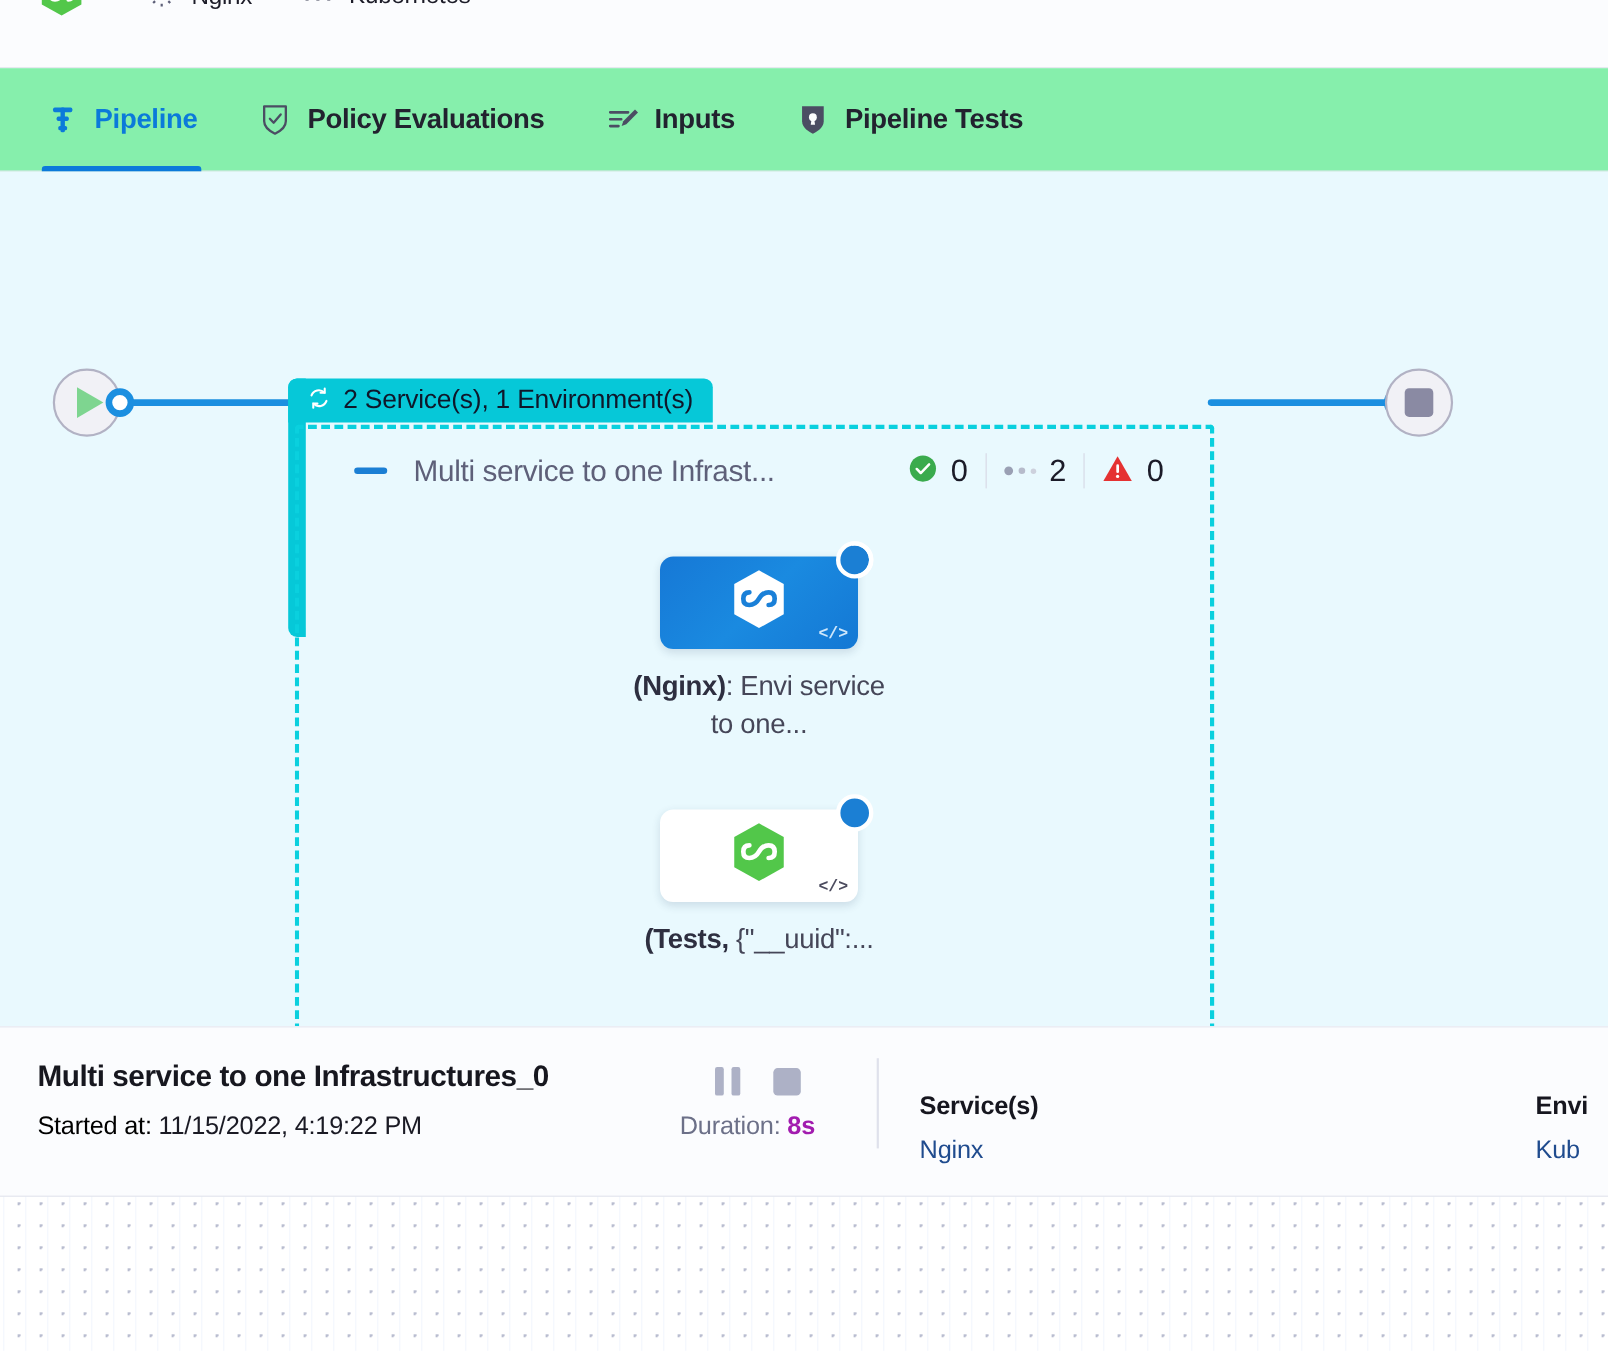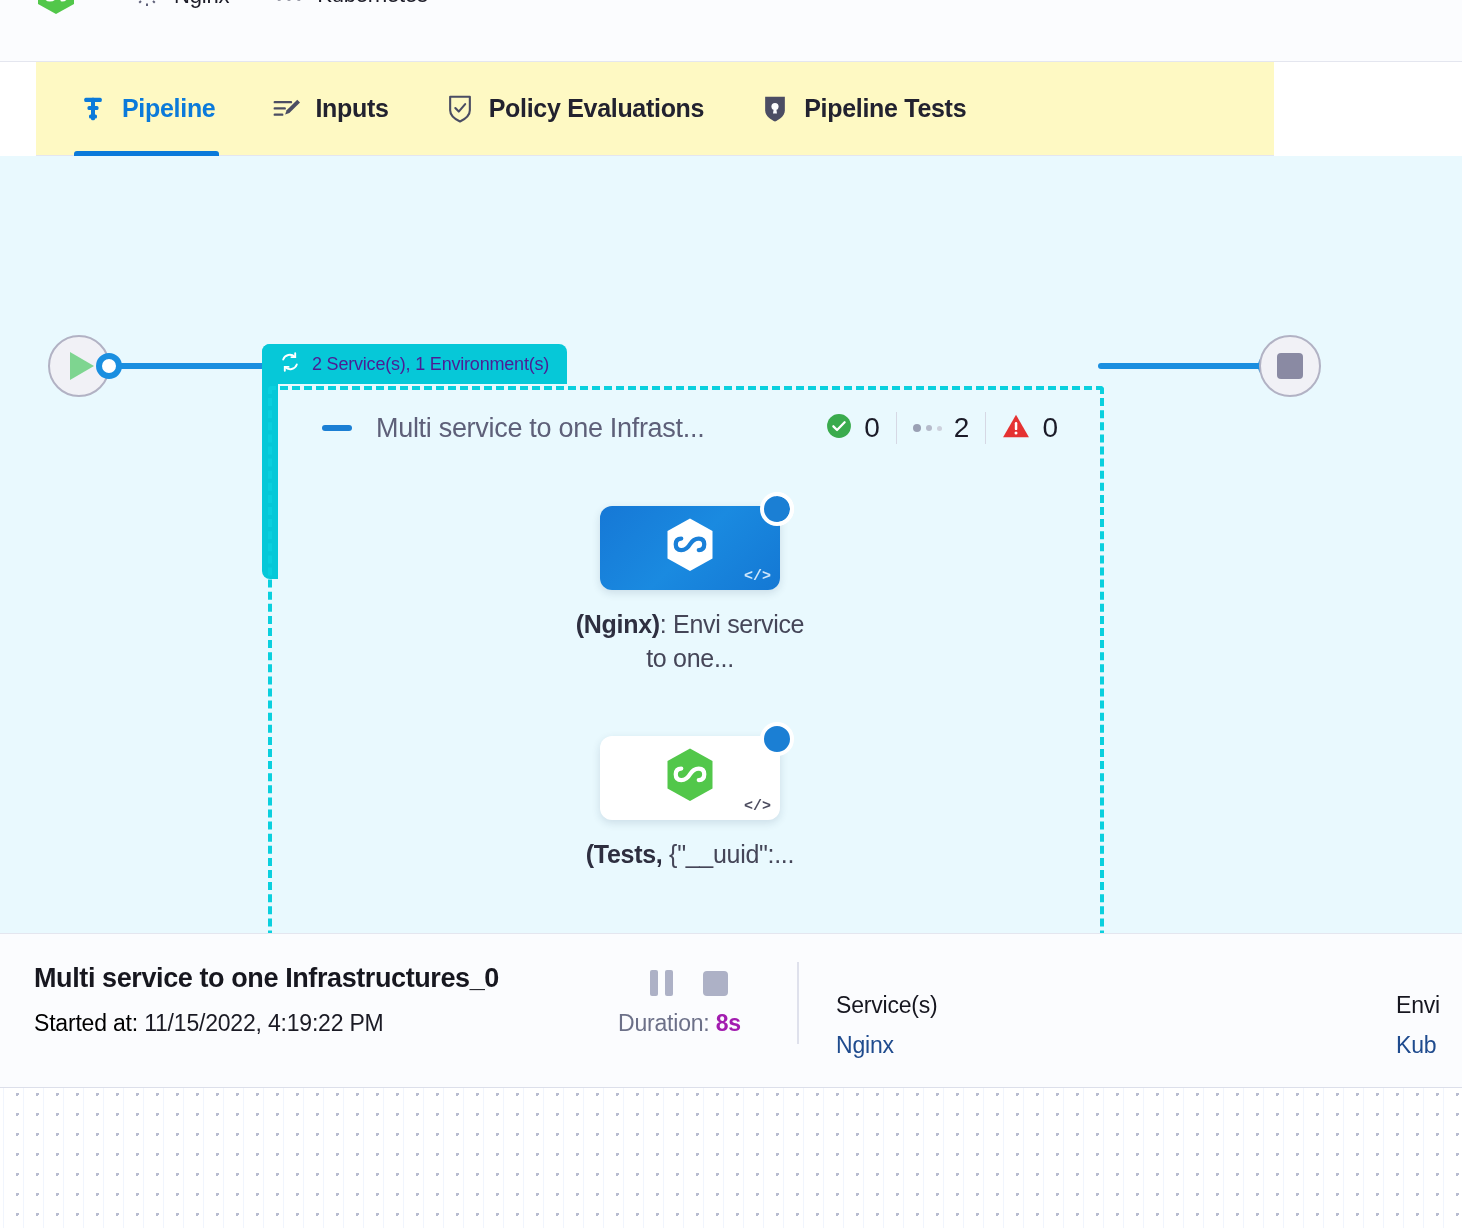--- a/index.html
+++ b/index.html
@@ -26,26 +26,25 @@
     display:flex; align-items:center; gap:12px;
     margin-top:-22px;
   }
   .topbar .crumb + .crumb{ margin-left:44px; }
   .crumb-label{ font-size:22px; color:#1c1c28; font-weight:400; letter-spacing:-.2px;}
   .hexlogo{ width:40px; height:44px; position:relative; }
   .hexlogo svg{ display:block; }
 
   
   .tabstrip{
-    position:absolute; left:0; top:62px; width:1238px; height:94px;
-    background:#fef9c3;
+    position:absolute; left:0; top:62px; width:1462px; height:94px;
+    background:#86efac;
     border-bottom:1px solid #e4e6ef;
     display:flex; align-items:center;
     padding-left:38px;
-    margin-left:36px;
   }
   .tab{
     display:flex; align-items:center; gap:14px;
     height:94px;
     padding:0 4px;
     cursor:pointer;
     position:relative;
   }
   .tab + .tab{ margin-left:48px; }
   .tab .tlabel{ font-size:25px; color:#22222f; font-weight:700; letter-spacing:-.3px; white-space:nowrap;}
@@ -86,21 +85,21 @@
   
   .group-wrap{ position:absolute; left:262px; top:188px; }
   .group-tab{
     position:absolute; left:0; top:0;
     height:40px; background:#06c8d8;
     border-radius:8px 8px 0 0;
     display:flex; align-items:center; gap:10px;
     padding:0 18px 0 16px;
     white-space:nowrap;
   }
-  .group-tab-text{ color:#4c1d95; font-size:18px; font-weight:400; letter-spacing:-.2px;}
+  .group-tab-text{ color:#0f172a; font-size:24px; font-weight:400; letter-spacing:-.2px;}
   .group-strip{
     position:absolute; left:0; top:0; width:16px; height:235px;
     background:#06c8d8;
     border-radius:8px 0 0 8px;
   }
   .group-box{
     position:absolute; left:6px; top:42px;
     width:836px; height:613px;
     border:4px dashed #0ad0de;
     border-radius:4px;
@@ -192,21 +191,21 @@
   .pausebtn{ display:flex; gap:7px; cursor:pointer;}
   .pausebtn i{ display:block; width:8px;height:26px;background:#adb1c6;border-radius:2px;}
   .stopbtn{ width:25px;height:25px;background:#adb1c6;border-radius:4px;cursor:pointer;}
   .d-dur{
     position:absolute; left:618px; top:1010px;
     font-size:23px; color:#6c7088; letter-spacing:-.2px; white-space:nowrap;
   }
   .d-dur b{ color:#a21caf; font-weight:700;}
   .vdiv{ position:absolute; left:797px; top:962px; width:2px; height:82px; background:#dfe1ec;}
   .d-col{ position:absolute; }
-  .d-col .h{ font-size:23px; font-weight:400; color:#16161f; letter-spacing:-.2px; white-space:nowrap;}
+  .d-col .h{ font-size:23px; font-weight:700; color:#16161f; letter-spacing:-.2px; white-space:nowrap;}
   .d-col .v{ margin-top:13px; font-size:23px; color:#1f4b8e; letter-spacing:-.2px; white-space:nowrap; cursor:pointer;}
   #col-services{ left:836px; top:992px; }
   #col-envs{ left:1396px; top:992px; }
 
   
   .gridarea{
     position:absolute; left:0; top:1088px; width:1462px; height:140px;
     background:#ffffff;
     background-image:
       linear-gradient(to right, rgba(120,160,235,.10) 1px, transparent 1px),
@@ -265,36 +264,36 @@
         <rect x="10.4" y="3" width="3.2" height="18" rx="1.2"></rect>
         <rect x="7.6" y="9.6" width="8.8" height="3.2" rx="1.2"></rect>
         <rect x="8.8" y="16.4" width="6.4" height="3.2" rx="1.2"></rect>
       </svg>
     </span>
     <span class="tlabel">Pipeline</span>
   </div>
 
   <div class="tab">
     <span>
+      <svg width="30" height="32" viewBox="0 0 24 26" fill="none" stroke="#4b4d63" stroke-width="1.7" stroke-linejoin="round">
+        <path d="M4 3h16v11c0 5-5.5 8-8 9.2C9.5 22 4 19 4 14z"></path>
+        <path d="M8.2 12.2l2.8 2.9 5.2-6.1" stroke-linecap="round"></path>
+      </svg>
+    </span>
+    <span class="tlabel">Policy Evaluations</span>
+  </div>
+
+  <div class="tab">
+    <span>
       <svg width="30" height="30" viewBox="0 0 24 24" fill="none" stroke="#4b4d63" stroke-width="1.9" stroke-linecap="round">
         <path d="M3 6.5h13 M3 11.5h8 M3 16.5h6"></path>
         <path d="M21 4.5l-8.5 8.5 -1.2 3.4 3.4 -1.2 8.5 -8.5z" fill="#4b4d63" stroke="none"></path>
       </svg>
     </span>
     <span class="tlabel">Inputs</span>
-  </div>
-
-  <div class="tab">
-    <span>
-      <svg width="30" height="32" viewBox="0 0 24 26" fill="none" stroke="#4b4d63" stroke-width="1.7" stroke-linejoin="round">
-        <path d="M4 3h16v11c0 5-5.5 8-8 9.2C9.5 22 4 19 4 14z"></path>
-        <path d="M8.2 12.2l2.8 2.9 5.2-6.1" stroke-linecap="round"></path>
-      </svg>
-    </span>
-    <span class="tlabel">Policy Evaluations</span>
   </div>
 
   <div class="tab">
     <span>
       <svg width="30" height="32" viewBox="0 0 24 26" fill="#4b4d63">
         <path d="M4 3h16v11c0 5-5.5 8-8 9.2C9.5 22 4 19 4 14z"></path>
         <circle cx="12" cy="11" r="2.9" fill="#fbfcfe"></circle>
         <path d="M11 12.6h2l.6 4h-3.2z" fill="#fbfcfe"></path>
       </svg>
     </span>

